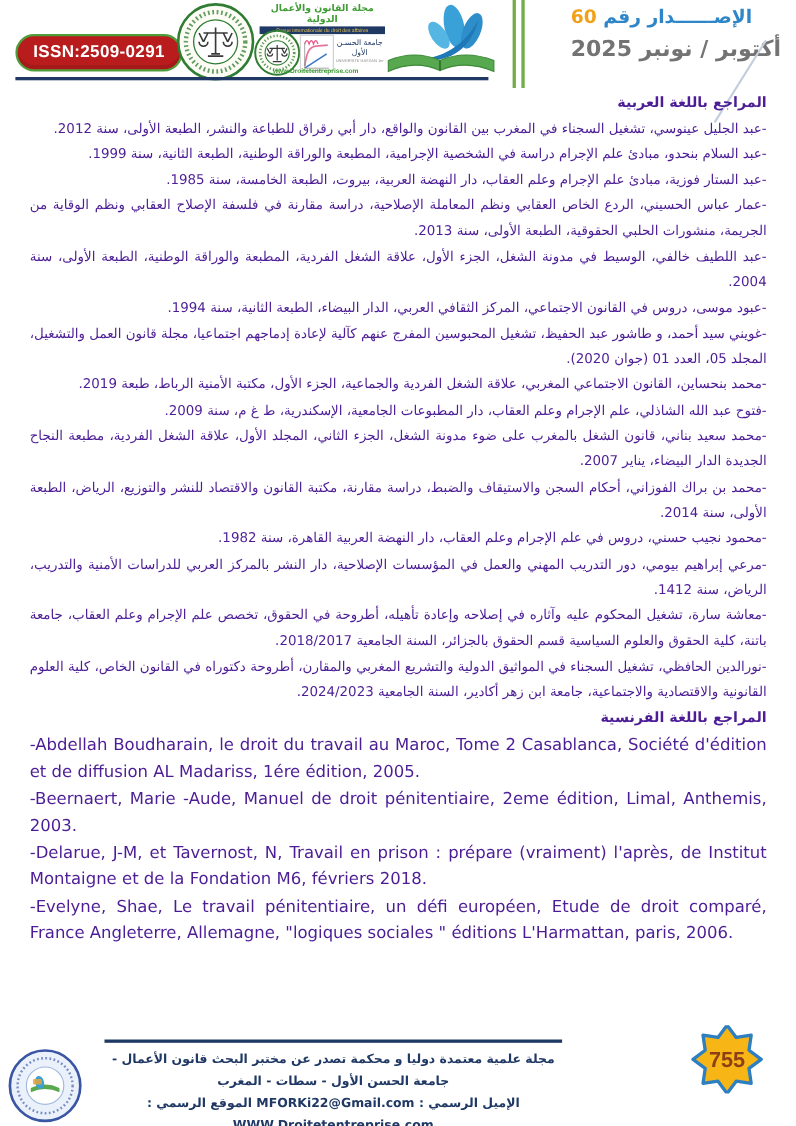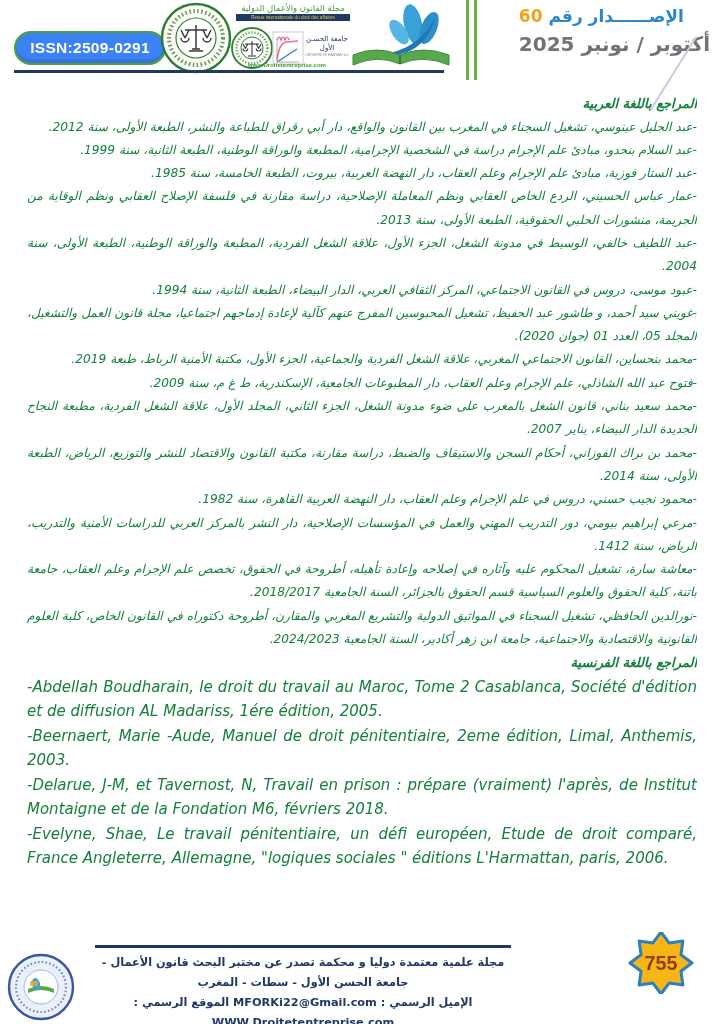--- a/index.html
+++ b/index.html
@@ -1,50 +1,50 @@
 <!DOCTYPE html>
 <html lang="ar"><head>
 <meta charset="utf-8">
 <style>
   html,body{margin:0;padding:0;background:#f2f2f2;}
   .page{position:relative;width:724px;height:1024px;background:#ffffff;overflow:hidden;
         font-family:"DejaVu Sans",sans-serif;box-shadow:0 0 4px rgba(0,0,0,.2);}
 
   
   .issn-pill{position:absolute;left:14px;top:31px;width:148px;height:30px;
-    background:#3b82f6;border:2px solid #4f9e3c;border-radius:17px;color:#fff;
+    background:#b91c1c;border:2px solid #4f9e3c;border-radius:17px;color:#fff;
     font-weight:bold;font-size:15.5px;display:flex;align-items:center;justify-content:center;
     font-family:"Liberation Sans",sans-serif;letter-spacing:.3px;
     box-shadow:inset 0 -4px 0 rgba(0,0,0,.10);}
   .seal1{position:absolute;left:159px;top:1px;}
   .seal2{position:absolute;left:230px;top:26px;}
   .banner{position:absolute;left:236px;top:3px;width:114px;text-align:center;}
-  .banner .ar{color:#3f9c35;font-size:8.5px;font-weight:normal;line-height:10px;direction:rtl;}
+  .banner .ar{color:#3f9c35;font-size:8.5px;font-weight:bold;line-height:10px;direction:rtl;}
   .banner .fr{background:#1f3864;color:#e8c24a;font-size:4.6px;line-height:7px;margin-top:1px;
               font-family:"Liberation Sans",sans-serif;}
   .chart-logo{position:absolute;left:272px;top:31px;}
   .univ{position:absolute;left:304px;top:35px;width:46px;text-align:center;}
   .univ .ar{color:#1f3864;font-size:7px;line-height:9px;direction:rtl;}
   .univ .fr{color:#8a8a8a;font-size:3.6px;line-height:5px;font-family:"Liberation Sans",sans-serif;}
   .birdbook{position:absolute;left:345px;top:2px;}
   .logo-site{position:absolute;left:237px;top:62px;width:100px;color:#3f9c35;font-size:6px;
              font-weight:bold;text-align:center;font-family:"Liberation Sans",sans-serif;}
   .hline{position:absolute;left:14px;top:70px;width:430px;height:3px;background:#1f3864;}
   .vsep{position:absolute;left:466px;top:0;height:80px;width:5px;
         border-left:3px solid #70ad47;border-right:3px solid #70ad47;}
   .issue{position:absolute;right:14px;top:4px;text-align:left;direction:rtl;}
   .issue-l1{color:#2e86c8;font-weight:bold;font-size:17px;line-height:24px;}
   .issue-l1 .num{color:#f2a11a;}
   .issue-l2{color:#737373;font-weight:bold;font-size:20px;line-height:26px;margin-top:3px;}
   .diag{position:absolute;left:672px;top:30px;width:2px;height:88px;background:#c3cede;
         transform:rotate(32deg);}
 
   
-  .refs{position:absolute;left:27px;right:27px;top:92px;max-height:852px;overflow:hidden;
-        direction:rtl;color:#15803d;font-style:italic;}
+  .refs{position:absolute;left:27px;right:27px;top:82px;max-height:852px;overflow:hidden;
+        direction:rtl;color:#4c1d95;}
   .sec-title{font-weight:bold;font-size:13px;line-height:23.5px;margin:0;}
   .ref-ar{margin:0;font-size:12.2px;line-height:23.3px;text-align:justify;}
   .ref-fr{margin:0;direction:ltr;font-size:15px;line-height:24.5px;text-align:justify;
           font-family:"DejaVu Sans",sans-serif;}
 
   
   .stamp{position:absolute;left:6px;top:951px;}
   .f-block{position:absolute;left:95px;top:945px;width:416px;}
   .f-rule{height:3px;background:#1f3864;}
   .f-text{direction:rtl;text-align:center;color:#1f3864;font-weight:bold;

